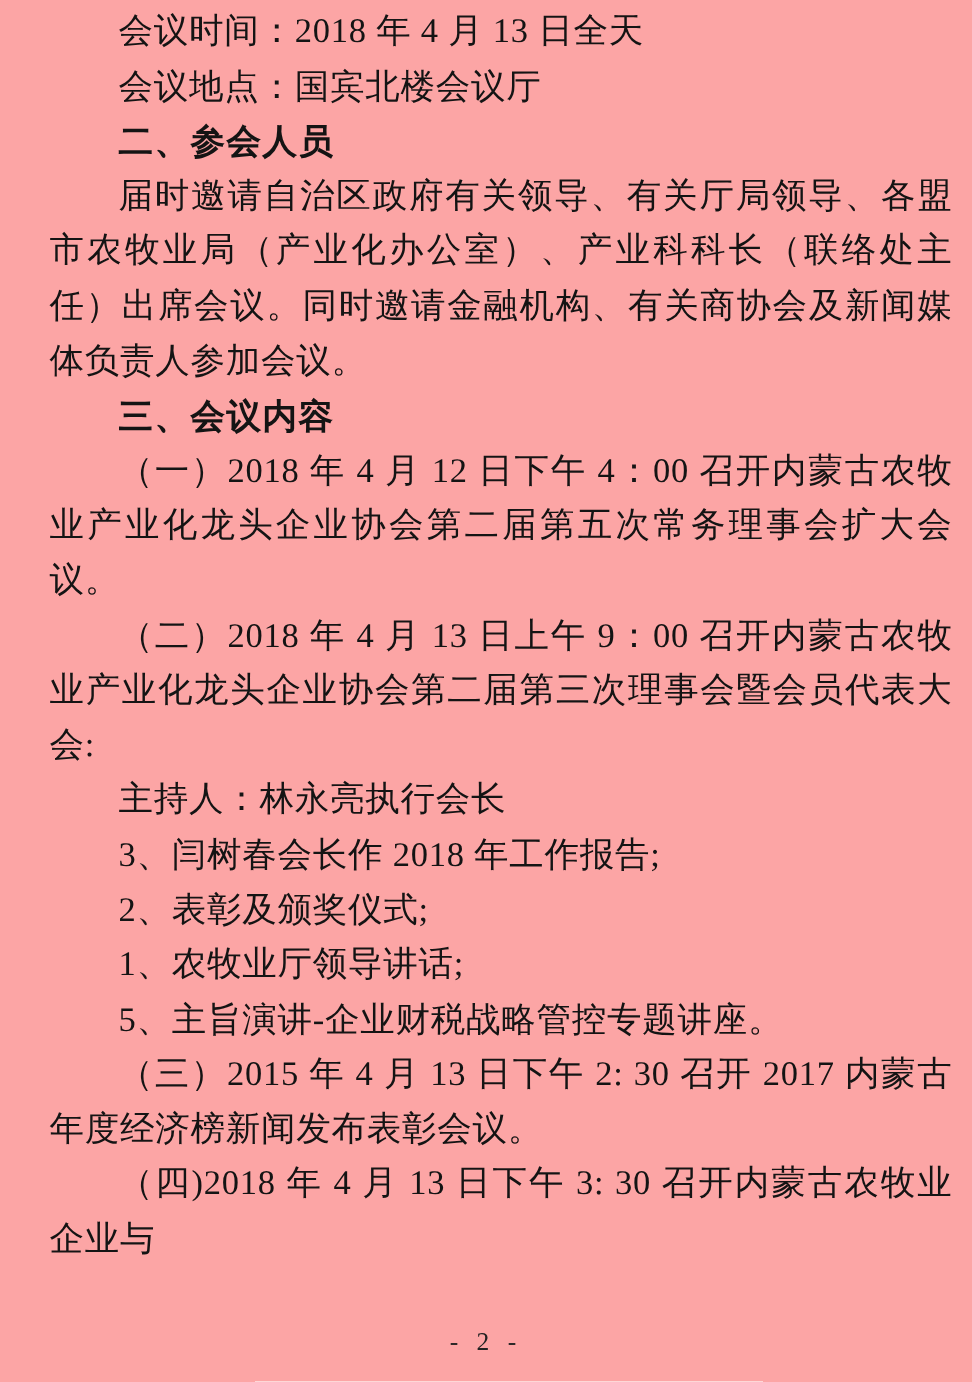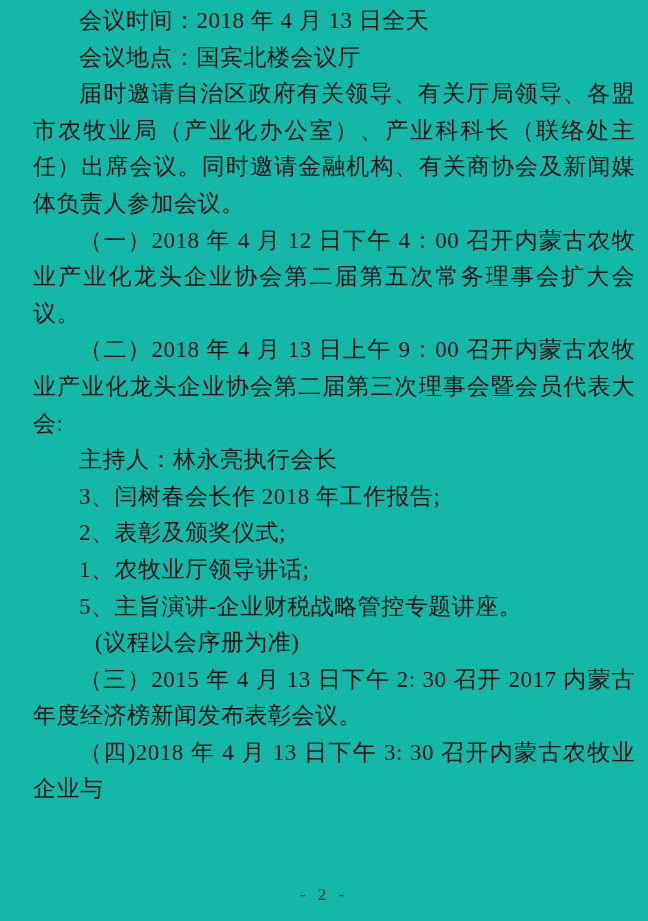--- a/index.html
+++ b/index.html
@@ -4,21 +4,21 @@
 <style>
   html, body {
     margin: 0;
     padding: 0;
     background: #ffffff;
   }
   .page {
     position: relative;
     width: 648px;
     height: 921px;
-    background: #14b8a6;
+    background: #fca5a5;
     box-sizing: border-box;
     padding: 3px 13px 0 33px;
     overflow: hidden;
     font-family: "Liberation Serif", "DejaVu Serif", serif;
     color: #141414;
   }
   .doc p {
     margin: 0;
     font-size: 23px;
     line-height: 36.6px;
@@ -47,26 +47,27 @@
     font-family: "Liberation Serif", "DejaVu Serif", serif;
   }
 </style>
 </head>
 <body>
 
 <div class="page">
   <div class="doc">
     <p>会议时间：2018 年 4 月 13 日全天</p>
     <p>会议地点：国宾北楼会议厅</p>
+    <p class="heading">二、参会人员</p>
     <p>届时邀请自治区政府有关领导、有关厅局领导、各盟市农牧业局（产业化办公室）、产业科科长（联络处主任）出席会议。同时邀请金融机构、有关商协会及新闻媒体负责人参加会议。</p>
+    <p class="heading">三、会议内容</p>
     <p>（一）2018 年 4 月 12 日下午 4：00 召开内蒙古农牧业产业化龙头企业协会第二届第五次常务理事会扩大会议。</p>
     <p>（二）2018 年 4 月 13 日上午 9：00 召开内蒙古农牧业产业化龙头企业协会第二届第三次理事会暨会员代表大会:</p>
     <p>主持人：林永亮执行会长</p>
     <p>3、闫树春会长作 2018 年工作报告;</p>
     <p>2、表彰及颁奖仪式;</p>
     <p>1、农牧业厅领导讲话;</p>
     <p>5、主旨演讲-企业财税战略管控专题讲座。</p>
-    <p class="note">(议程以会序册为准)</p>
     <p>（三）2015 年 4 月 13 日下午 2: 30 召开 2017 内蒙古年度经济榜新闻发布表彰会议。</p>
     <p>（四)2018 年 4 月 13 日下午 3: 30 召开内蒙古农牧业企业与</p>
   </div>
   <div class="footer">- 2 -</div>
 </div>
 
 </body></html>

